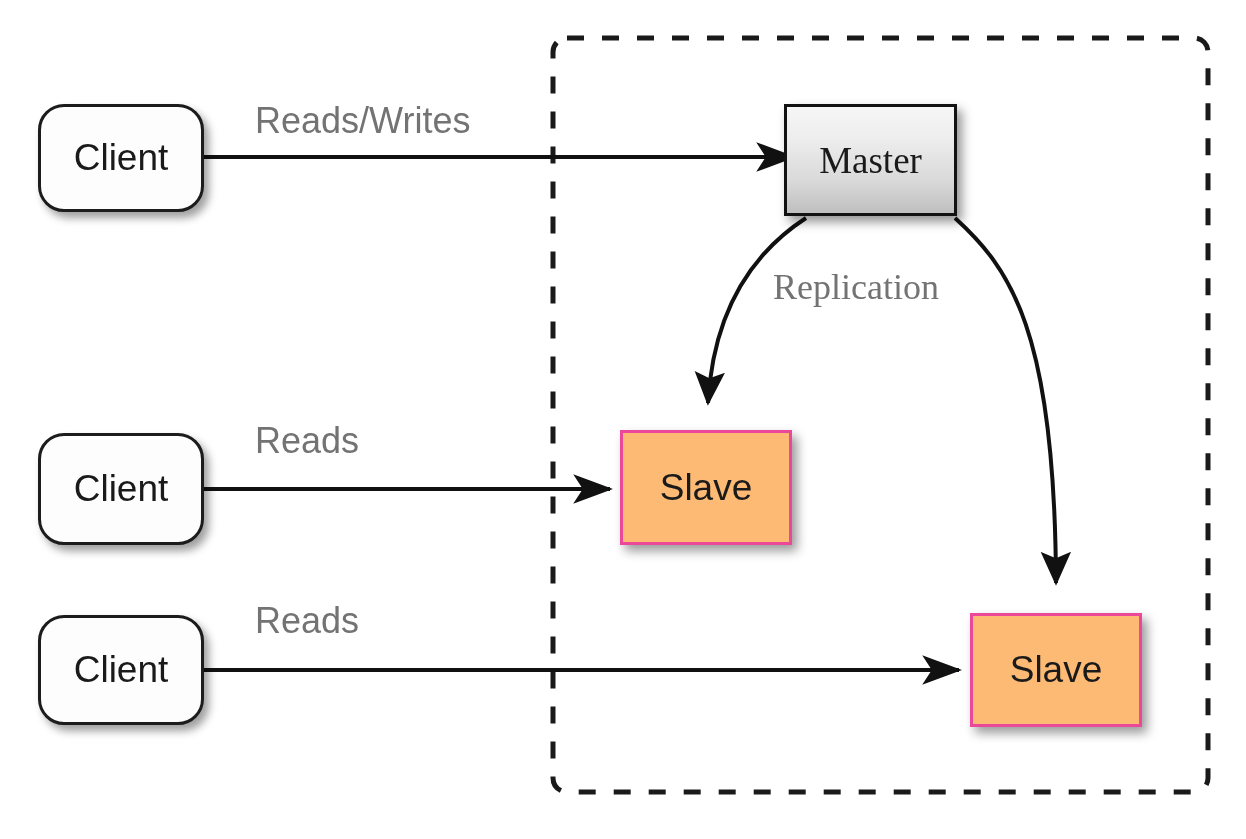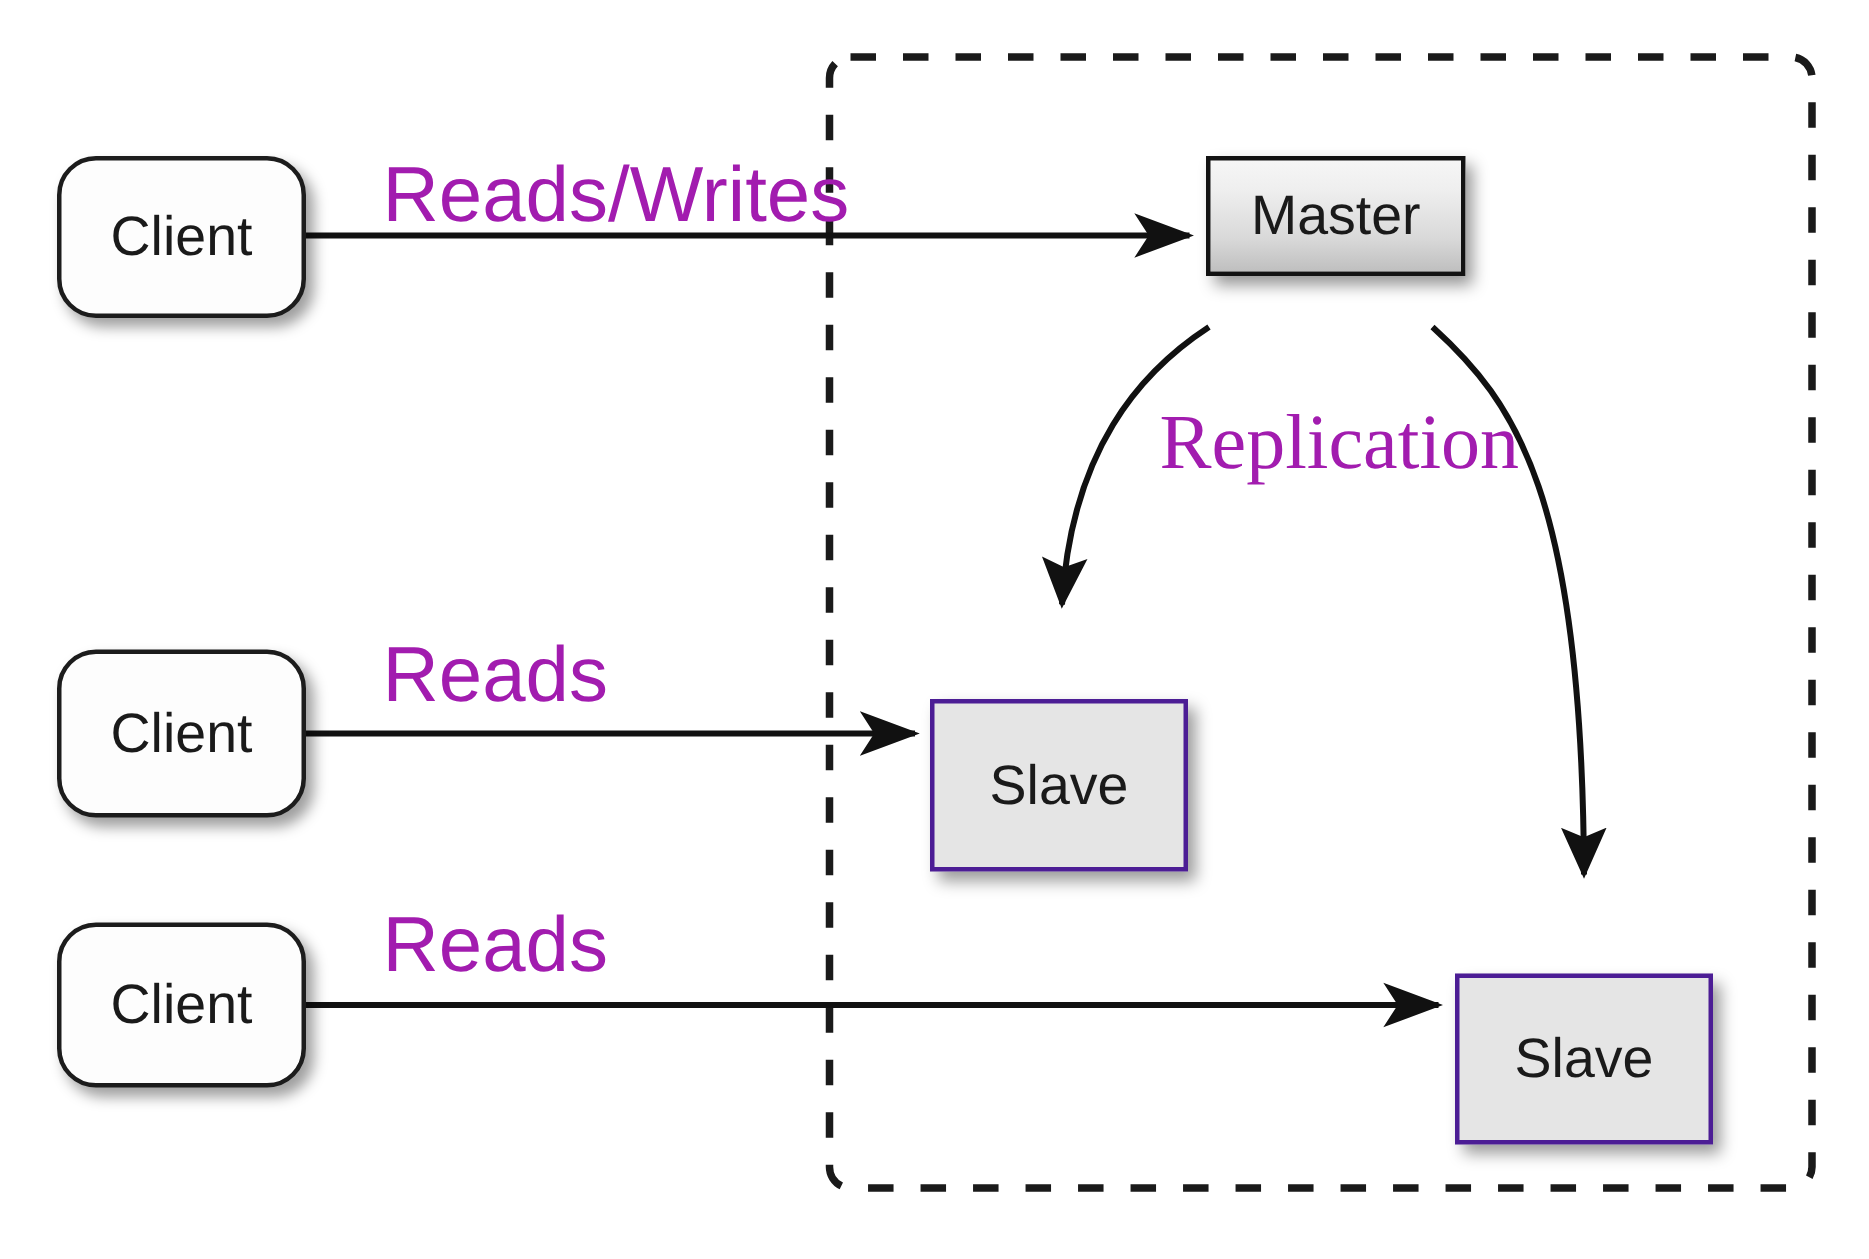--- a/index.html
+++ b/index.html
@@ -40,30 +40,29 @@
     box-shadow: 5px 6px 9px rgba(0,0,0,0.38);
     font-size: 37px;
   }
   .master-node {
     border: 3px solid #121212;
     background: linear-gradient(to bottom, #f6f6f6 0%, #eeeeee 28%, #d9d9d9 70%, #bfbfbf 100%);
     box-shadow: 5px 6px 10px rgba(0,0,0,0.42);
     font-size: 37px;
   }
   .slave-node {
-    border: 3px solid #4c1d95;
-    background: #e5e5e5;
+    border: 3px solid #ec4899;
+    background: #fdba74;
     box-shadow: 5px 6px 10px rgba(0,0,0,0.40);
     font-size: 37px;
-    margin-top: 36px;
   }
   .edge-label {
     position: absolute;
-    color: #a21caf;
-    font-size: 52px;
+    color: #737373;
+    font-size: 36px;
     white-space: nowrap;
     z-index: 4;
   }
   .node-label {
     pointer-events: none;
   }
 </style>
 </head>
 <body>
 
@@ -100,21 +99,21 @@
   </div>
 
   <div class="node client-node" style="left:38px; top:433px; width:166px; height:112px;">
     <span class="node-label">Client</span>
   </div>
 
   <div class="node client-node" style="left:38px; top:615px; width:166px; height:110px;">
     <span class="node-label">Client</span>
   </div>
 
-  <div class="node master-node" style="left:804px; top:104px; width:173px; height:80px;">
+  <div class="node master-node" style="left:784px; top:104px; width:173px; height:112px;font-family:Liberation Serif, serif;">
     <span class="node-label">Master</span>
   </div>
 
   <div class="node slave-node" style="left:620px; top:430px; width:172px; height:115px;">
     <span class="node-label">Slave</span>
   </div>
 
   <div class="node slave-node" style="left:970px; top:613px; width:172px; height:114px;">
     <span class="node-label">Slave</span>
   </div>

